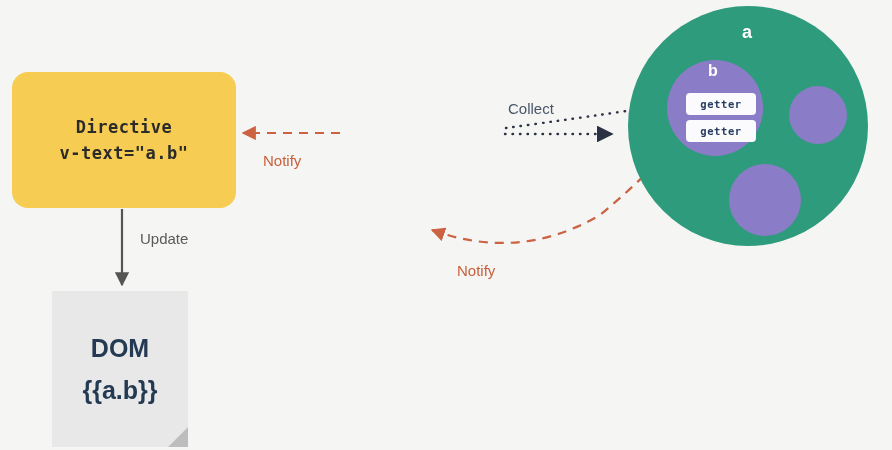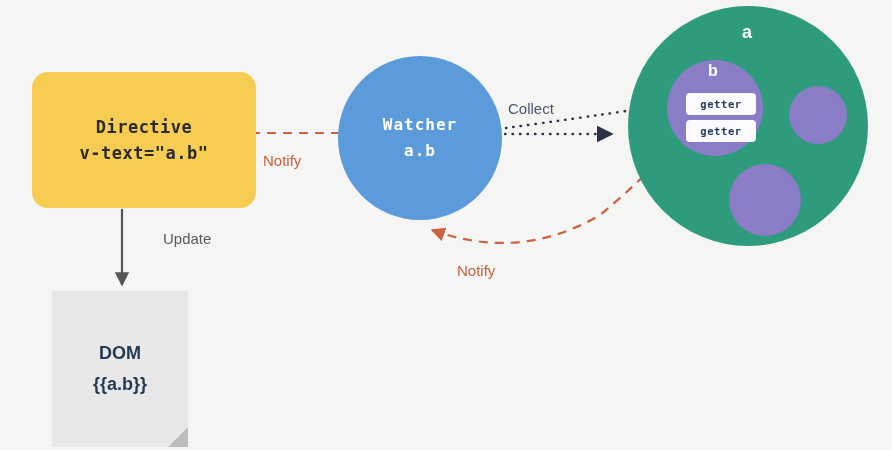--- a/index.html
+++ b/index.html
@@ -29,21 +29,20 @@
     top: 72px;
     width: 224px;
     height: 136px;
     background: #f7cc52;
     border-radius: 16px;
     display: flex;
     flex-direction: column;
     align-items: center;
     justify-content: center;
     box-sizing: border-box;
-    margin-left: 20px;
   }
   .directive-line {
     font-family: "DejaVu Sans Mono", monospace;
     font-weight: bold;
     font-size: 17px;
     color: #2b2b2b;
     line-height: 1.55;
     letter-spacing: 0.5px;
     white-space: pre;
   }
@@ -68,21 +67,21 @@
     left: 168px;
     top: 427px;
     width: 20px;
     height: 20px;
     background: #bdbdbd;
     clip-path: polygon(0 100%, 100% 0, 100% 100%);
   }
   .dom-line {
     font-family: "Liberation Sans", sans-serif;
     font-weight: bold;
-    font-size: 18px;
+    font-size: 25px;
     color: #233a52;
     line-height: 1.7;
   }
 
   
   .watcher-circle {
     position: absolute;
     left: 338px;
     top: 56px;
     width: 164px;
@@ -201,21 +200,20 @@
     left: 457px;
     top: 262px;
     font-size: 15px;
     color: #c8603c;
   }
   .label-update {
     left: 140px;
     top: 230px;
     font-size: 15px;
     color: #5a5a5a;
-    margin-left: 23px;
   }
 </style>
 </head>
 <body>
 
 <div id="canvas">
 
   <svg id="svg-layer" viewBox="0 0 892 450" xmlns="http://www.w3.org/2000/svg">
     <defs>
       <marker id="arrow-dark" viewBox="0 0 10 10" refX="9" refY="5" markerWidth="7" markerHeight="7" orient="auto-start-reverse">
@@ -244,24 +242,20 @@
     <div class="directive-line">Directive</div>
     <div class="directive-line">v-text="a.b"</div>
   </div>
 
   <div class="dom-doc">
     <div class="dom-line">DOM</div>
     <div class="dom-line">{{a.b}}</div>
   </div>
   <div class="dom-fold"></div>
 
-  <div class="watcher-circle">
-    <div class="watcher-line">Watcher</div>
-    <div class="watcher-line">a.b</div>
-  </div>
 
   <div class="data-circle"></div>
   <div class="label-a">a</div>
 
   <div class="prop-b-circle"></div>
   <div class="label-b">b</div>
 
   <div class="prop-circle-2"></div>
   <div class="prop-circle-3"></div>
 

